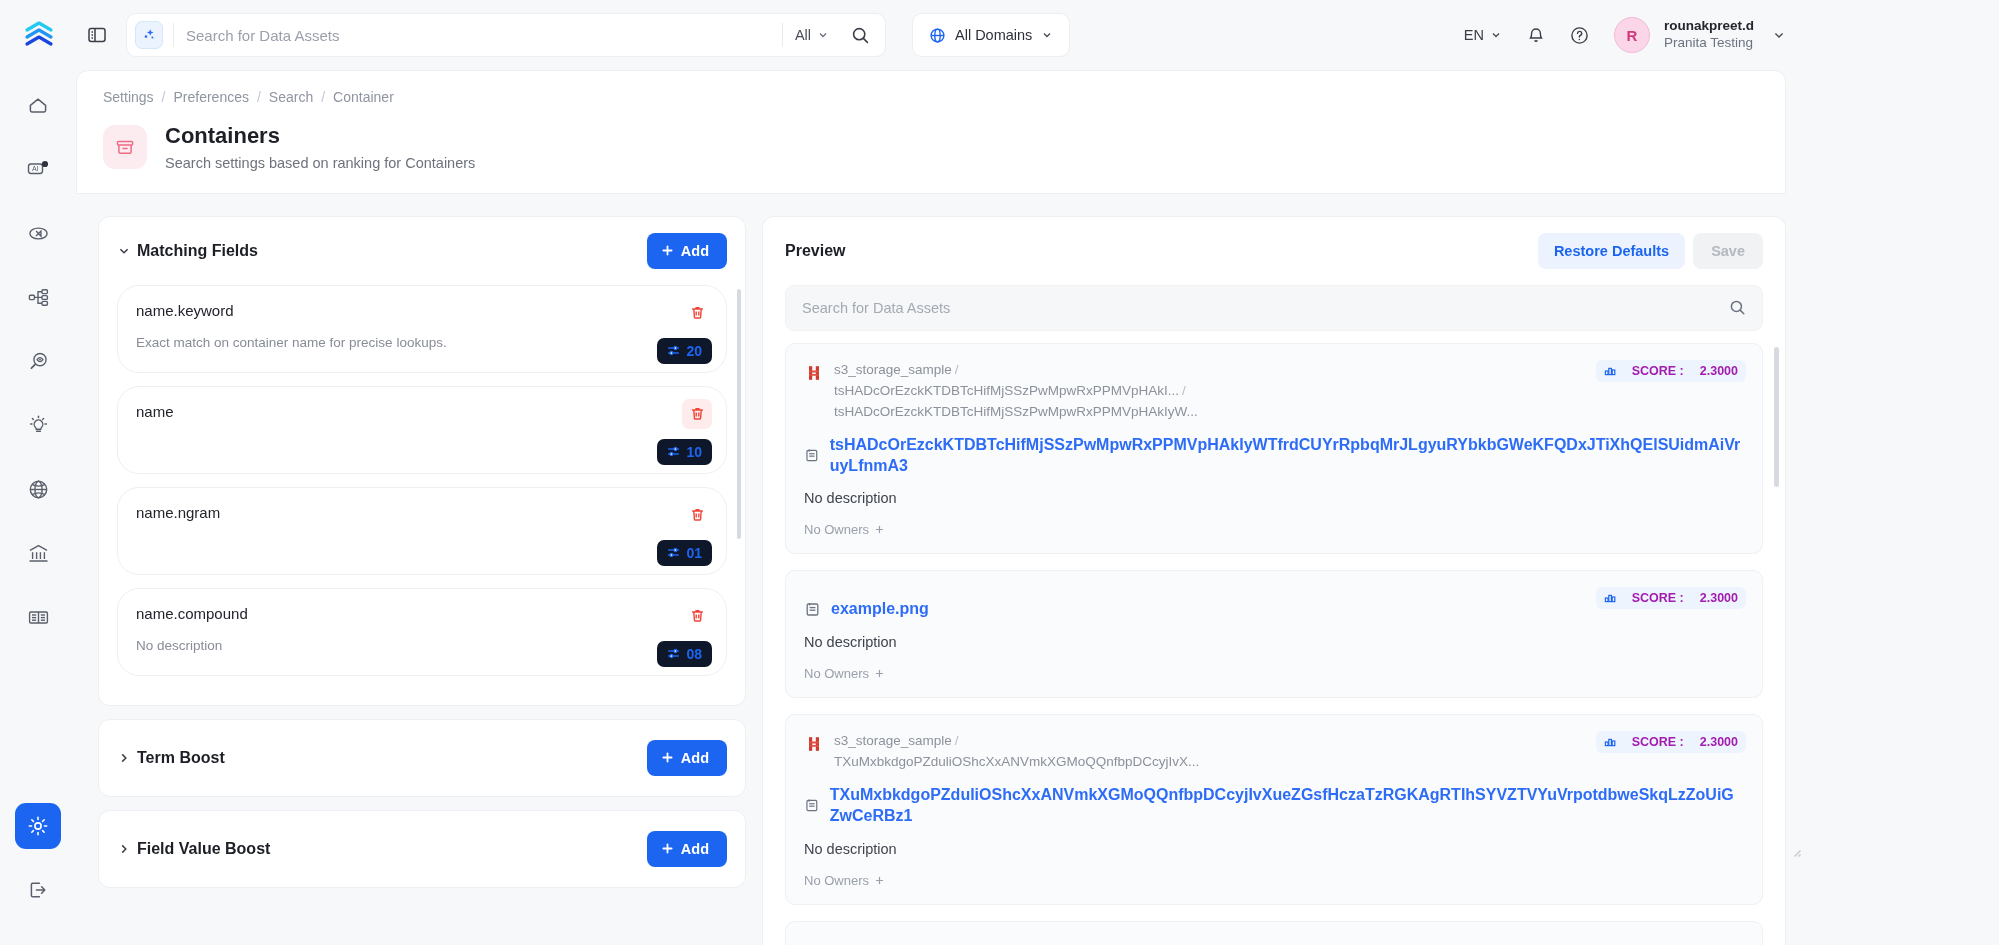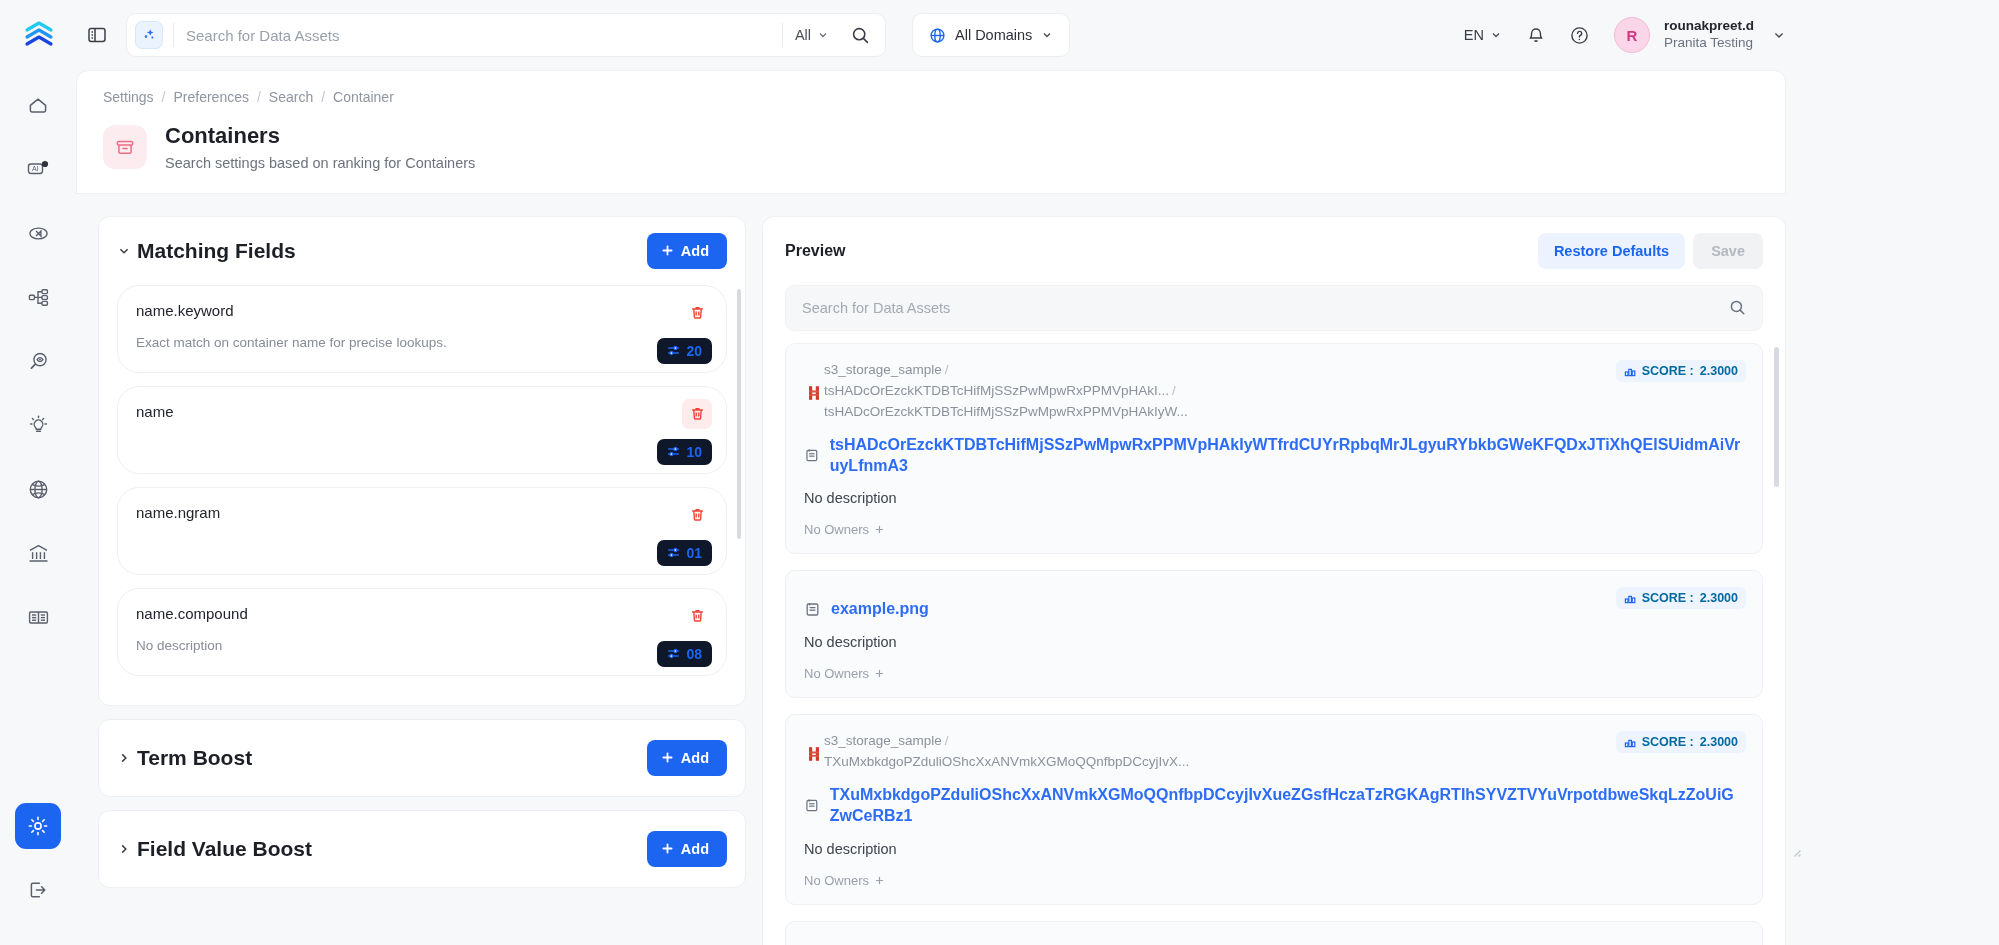--- a/index.html
+++ b/index.html
@@ -129,21 +129,21 @@
     display: flex; flex-direction: column; gap: 13px;
     min-height: 0;
   }
   .card {
     background: #fff; border: 1px solid #edeff2; border-radius: 12px;
   }
   .section-head {
     display: flex; align-items: center; padding: 16px 18px 16px 18px;
   }
   .chev { width: 20px; display: flex; align-items: center; justify-content: flex-start; color: #3b3e47; cursor: pointer; }
-  .section-title { font-size: 21px; font-weight: 700; color: #1d1f26; }
+  .section-title { font-size: 16px; font-weight: 700; color: #1d1f26; }
   .add-btn {
     margin-left: auto;
     background: #1b65f0; color: #fff; border: none; border-radius: 8px;
     height: 36px; padding: 0 18px 0 14px;
     font-size: 14.5px; font-weight: 600; font-family: inherit;
     display: flex; align-items: center; gap: 7px; cursor: pointer;
   }
 
   .fields-scroll {
     position: relative;
@@ -219,28 +219,28 @@
 
   .results {
     flex: 1; min-height: 0; overflow: hidden;
     padding: 0 22px 0 22px; position: relative;
   }
   .result-card {
     background: #fafbfc; border: 1px solid #eef0f3; border-radius: 10px;
     padding: 16px 20px 16px 18px; margin-bottom: 16px;
     position: relative;
   }
-  .res-top { display: flex; align-items: center; gap: 0; }
+  .res-top { display: flex; align-items: flex-start; gap: 10px; }
   .res-srcicon { width: 20px; height: 20px; flex: 0 0 auto; margin-top: 3px; }
   .res-path { font-size: 13.5px; color: #8c919c; line-height: 1.55; word-break: break-all; }
   .res-path .sl { color: #b9bdc6; padding: 0 3px; }
   .score-badge {
     position: absolute; right: 16px; top: 16px;
-    display: flex; align-items: center; gap: 6px;
-    font-size: 12.5px; font-weight: 700; color: #0369a1;
+    display: flex; align-items: flex-start; gap: 16px;
+    font-size: 12.5px; font-weight: 700; color: #a21caf;
     background: #eef4fe; border-radius: 6px; padding: 4px 8px;
     white-space: nowrap;
   }
   .res-title-row { display: flex; align-items: center; gap: 10px; margin-top: 12px; }
   .res-title {
     font-size: 16px; font-weight: 700; color: #2d6cf6;
     word-break: break-all; cursor: pointer; line-height: 1.3;
   }
   .res-desc { font-size: 14.5px; color: #3f434d; margin-top: 14px; }
   .res-owners { font-size: 13px; color: #9aa0ab; margin-top: 16px; display: flex; align-items: center; gap: 6px; }

